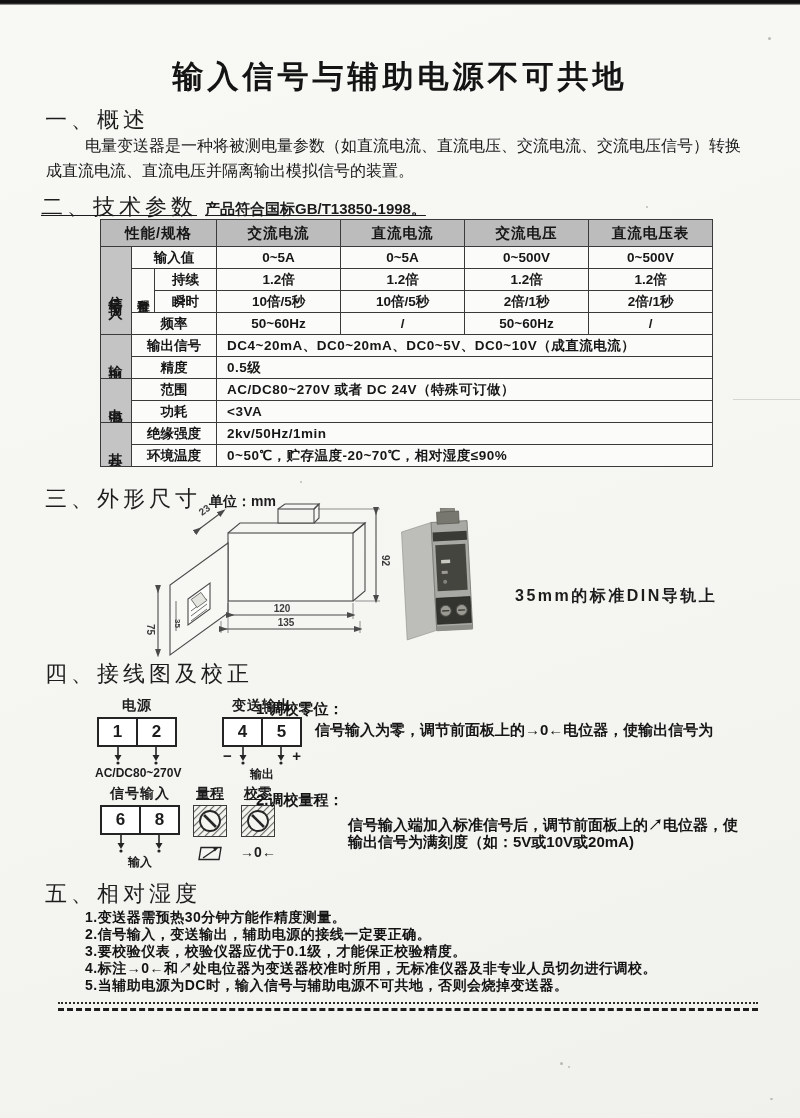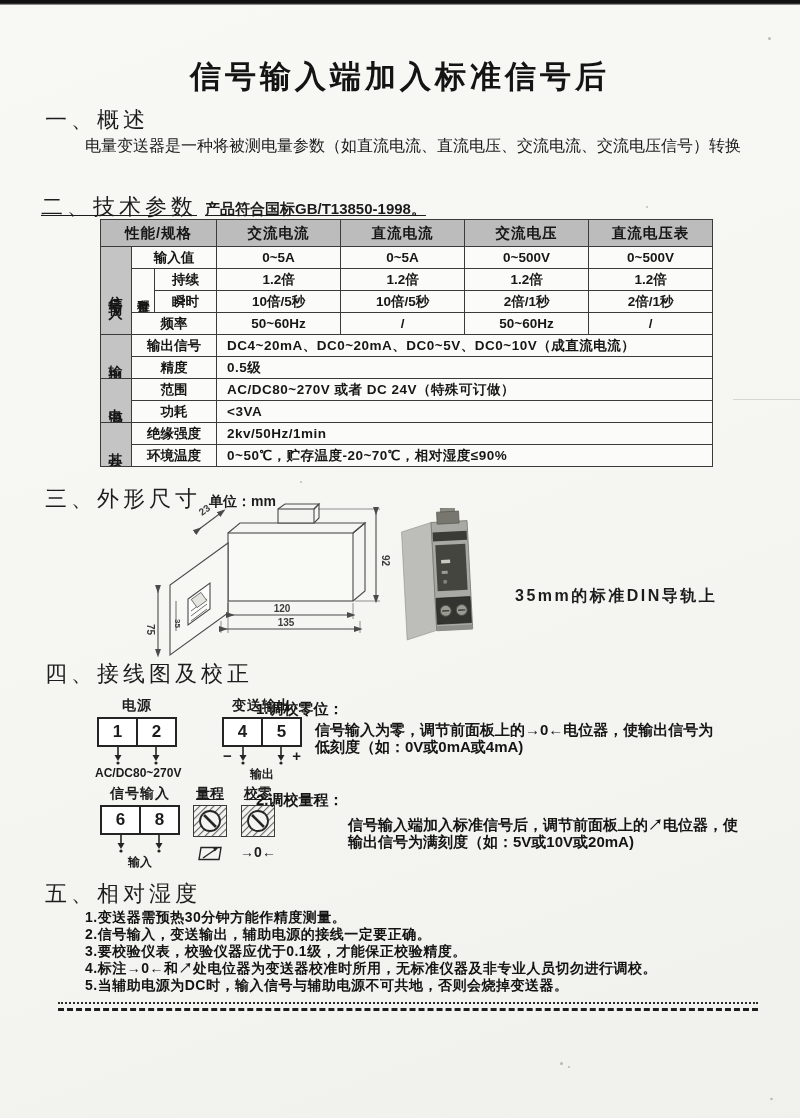--- a/index.html
+++ b/index.html
@@ -67,25 +67,26 @@
 
   <div class="abs" id="top-edge"></div>
   <div class="abs" id="crease"></div>
   <div class="abs speck" style="left:768px;top:37px;width:3px;height:3px;"></div>
   <div class="abs speck" style="left:646px;top:206px;width:2px;height:2px;"></div>
   <div class="abs speck" style="left:300px;top:481px;width:2px;height:2px;"></div>
   <div class="abs speck" style="left:560px;top:1062px;width:3px;height:3px;"></div>
   <div class="abs speck" style="left:770px;top:1098px;width:3px;height:2px;"></div>
   <div class="abs speck" style="left:568px;top:1066px;width:2px;height:2px;"></div>
 
-  <div class="abs" id="doc-title">信号输入端加入标准信号后</div>
+  <div class="abs" id="doc-title">输入信号与辅助电源不可共地</div>
 
   <div class="abs sec-head" style="left:45px;top:105px;text-align:right;">一、概述</div>
   <div class="abs" id="overview-body">
     <div class="l1">电量变送器是一种将被测电量参数（如直流电流、直流电压、交流电流、交流电压信号）转换</div>
+    <div>成直流电流、直流电压并隔离输出模拟信号的装置。</div>
   </div>
 
   <div class="abs" style="left:41px;top:192px;white-space:nowrap;text-decoration:underline;">
     <span class="sec-head">二、技术参数</span><span class="sec-sub">产品符合国标GB/T13850-1998。</span>
   </div>
 
   <div class="abs" id="spec-table">
     <table>
       <colgroup>
         <col style="width:31px">
@@ -282,21 +283,20 @@
         </g>
       </svg>
       <span class="sign" style="right:-1px;">+</span>
     </div>
     <div class="tcaption">输出</div>
   </div>
 
   <div class="cal" id="cal-zero" style="left:256px;top:700px;">
     <div class="ttl">1.调校零位：</div>
     <div class="ln">信号输入为零，调节前面板上的→0←电位器，使输出信号为</div>
-    <div class="ln">低刻度（如：0V或0mA或4mA)</div>
   </div>
 
   <div class="term" style="left:100px;top:785px;width:80px;">
     <div class="tlabel">信号输入</div>
     <div class="tbox">
       <div class="tcell">6</div>
       <div class="tcell">8</div>
     </div>
     <div class="arrowwrap">
       <svg width="76" height="18" viewBox="0 0 76 18">

